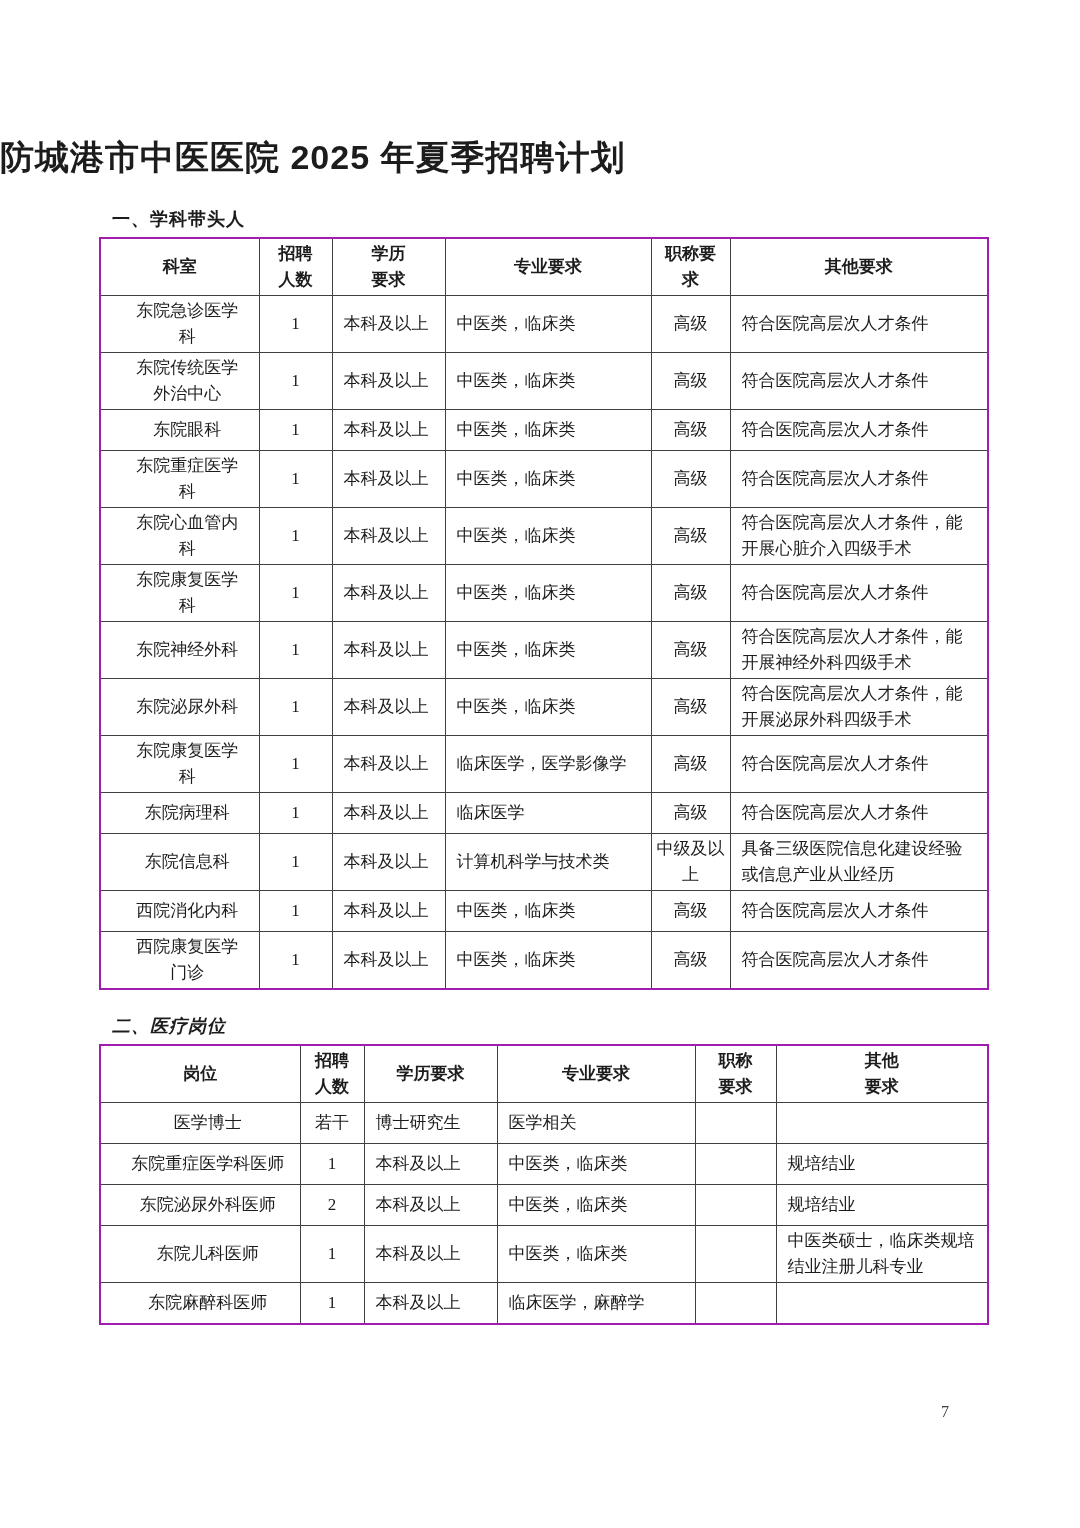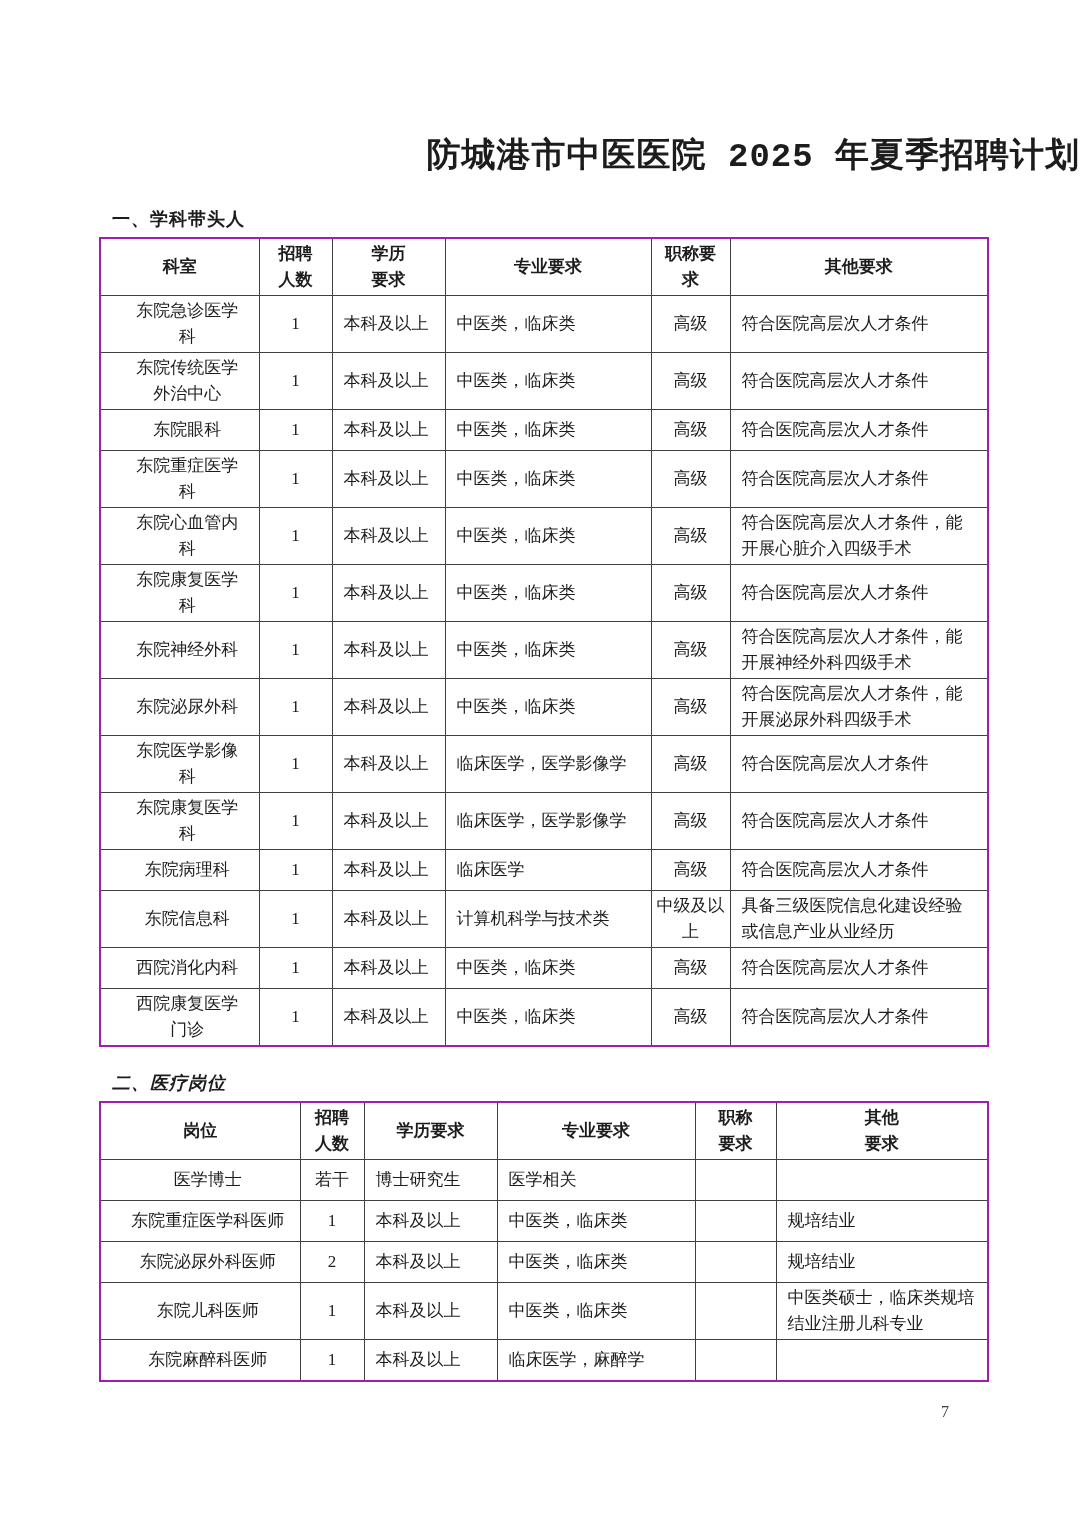--- a/index.html
+++ b/index.html
@@ -11,26 +11,26 @@
   }
   .page {
     position: relative;
     width: 1080px; height: 1528px;
     background: #ffffff;
     overflow: hidden;
     padding-top: 137px;
     box-sizing: border-box;
   }
   .doc-title {
-    text-align: right;
+    text-align: left;
     font-size: 34px;
     line-height: 40px;
     font-weight: bold;
     letter-spacing: 1px;
-    font-family: Liberation Mono, monospace;
+    font-family: Liberation Sans, sans-serif;
   }
   .section-heading {
     margin: 27px 0 3px 112px;
     font-size: 18px;
     line-height: 30px;
     font-weight: bold;
     font-family: "Liberation Sans", "DejaVu Sans", sans-serif;
     letter-spacing: 1px;
   }
   .section-heading.second { margin-top: 21px; font-style: italic; }
@@ -158,28 +158,20 @@
     </tr>
     <tr class="h58">
       <td class="c-dept">东院泌尿外科</td>
       <td class="c-center">1</td>
       <td class="c-left">本科及以上</td>
       <td class="c-left">中医类，临床类</td>
       <td class="c-center">高级</td>
       <td class="c-left">符合医院高层次人才条件，能开展泌尿外科四级手术</td>
     </tr>
     <tr class="h42">
-      <td class="c-dept">东院医学影像科</td>
-      <td class="c-center">1</td>
-      <td class="c-left">本科及以上</td>
-      <td class="c-left">临床医学，医学影像学</td>
-      <td class="c-center">高级</td>
-      <td class="c-left">符合医院高层次人才条件</td>
-    </tr>
-    <tr class="h42">
       <td class="c-dept">东院康复医学科</td>
       <td class="c-center">1</td>
       <td class="c-left">本科及以上</td>
       <td class="c-left">临床医学，医学影像学</td>
       <td class="c-center">高级</td>
       <td class="c-left">符合医院高层次人才条件</td>
     </tr>
     <tr class="h42">
       <td class="c-dept">东院病理科</td>
       <td class="c-center">1</td>

